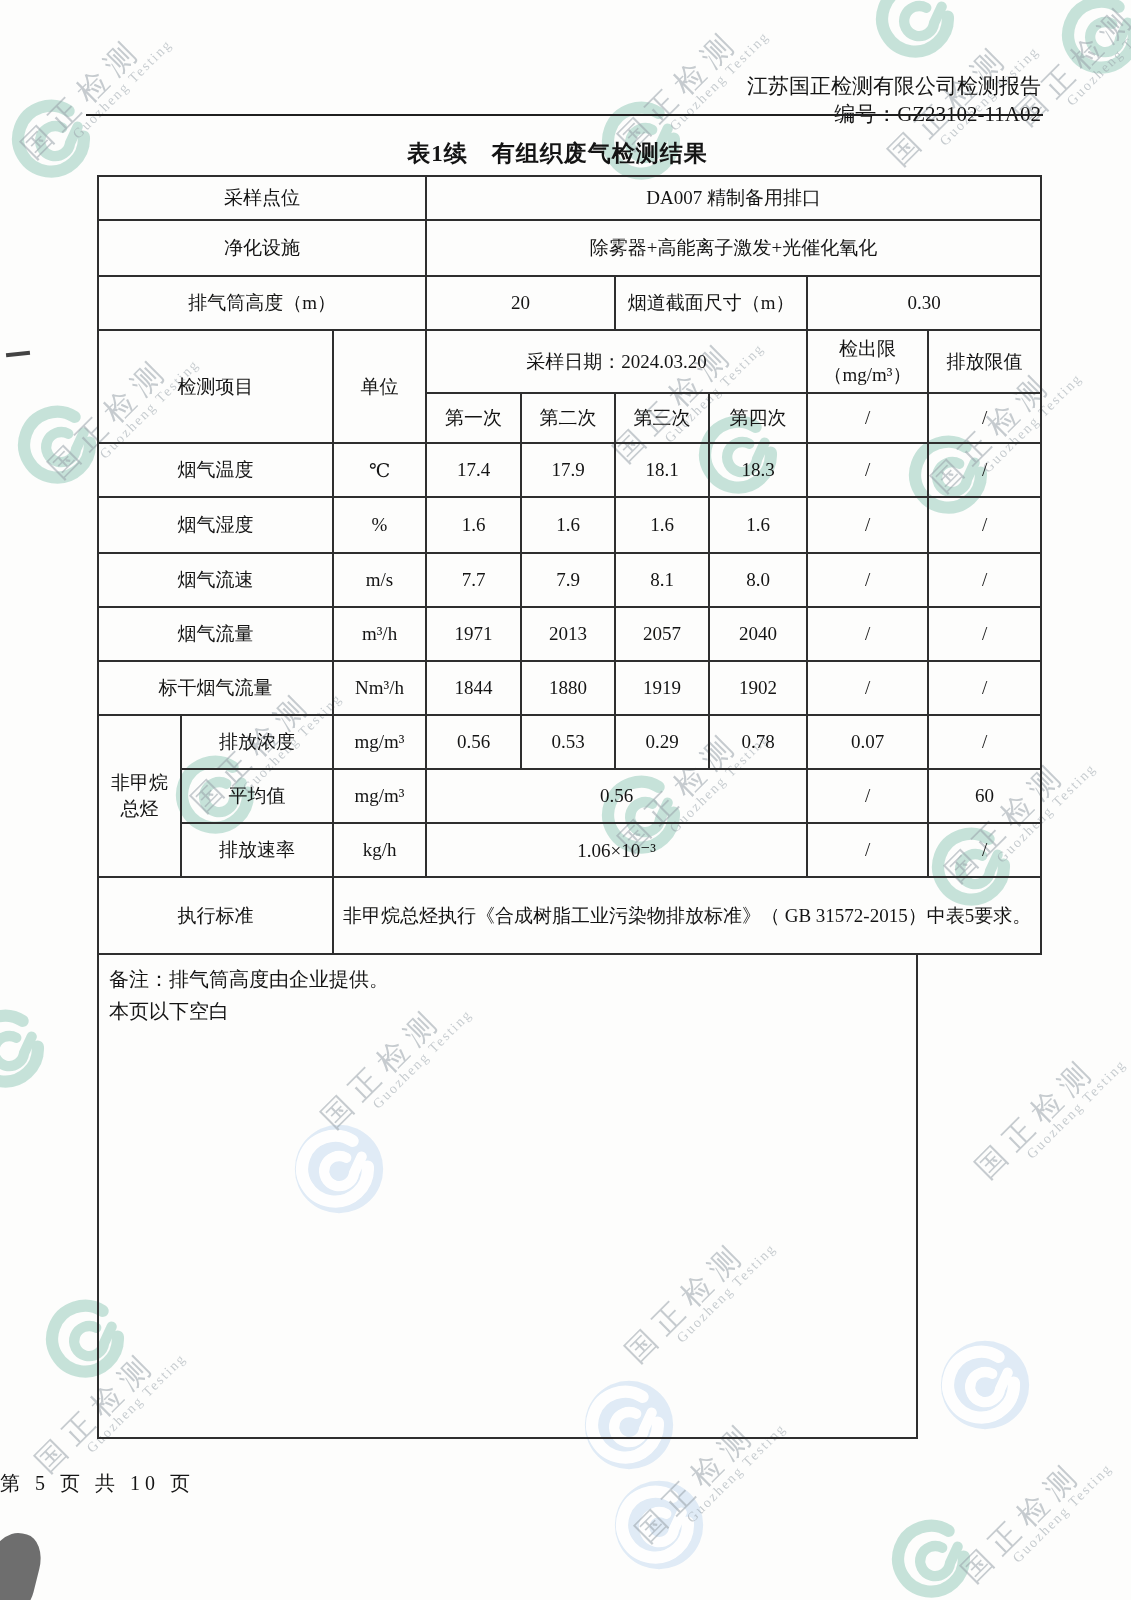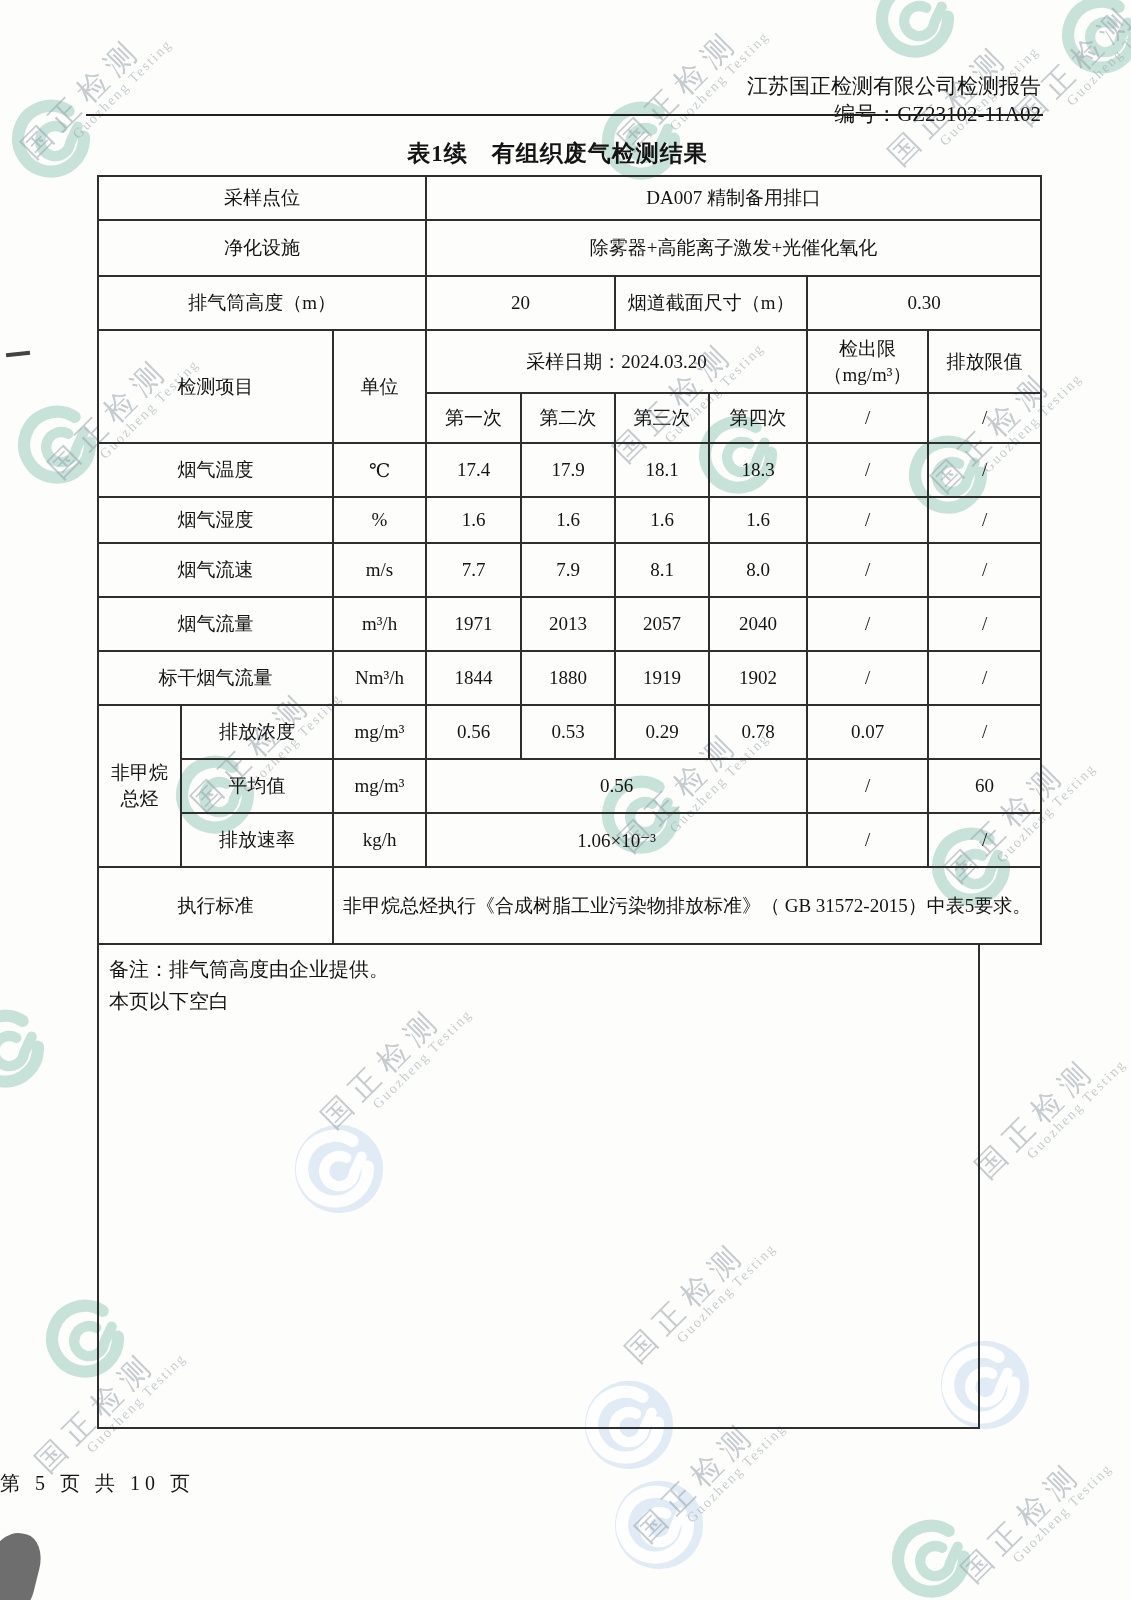--- a/index.html
+++ b/index.html
@@ -49,21 +49,21 @@
   }
   table.results td{
     border:2px solid #2e2e2e;
     text-align:center;vertical-align:middle;
     padding:1px 4px;
     overflow:hidden;
   }
   td.left{text-align:left;padding-left:10px;padding-right:10px;}
   .two-line{line-height:1.35;}
   .notes-area{
-    width:883px;height:484px;box-sizing:border-box;
+    width:821px;height:484px;box-sizing:border-box;
     border:2px solid #2e2e2e;border-top:none;
     padding:8px 10px;
     font-size:20px;line-height:1.6;
   }
   .page-footer{
     position:absolute;left:0;right:0;top:1470px;z-index:2;
     font-size:20px;letter-spacing:5px;
   }
   
   .artifact{position:absolute;z-index:3;background:#222;}
@@ -320,21 +320,21 @@
       <tr style="height:54px">
         <td colspan="2">烟气温度</td>
         <td>℃</td>
         <td>17.4</td>
         <td>17.9</td>
         <td>18.1</td>
         <td>18.3</td>
         <td>/</td>
         <td>/</td>
       </tr>
-      <tr style="height:46px">
+      <tr style="height:56px">
         <td colspan="2">烟气湿度</td>
         <td>%</td>
         <td>1.6</td>
         <td>1.6</td>
         <td>1.6</td>
         <td>1.6</td>
         <td>/</td>
         <td>/</td>
       </tr>
       <tr style="height:54px">

